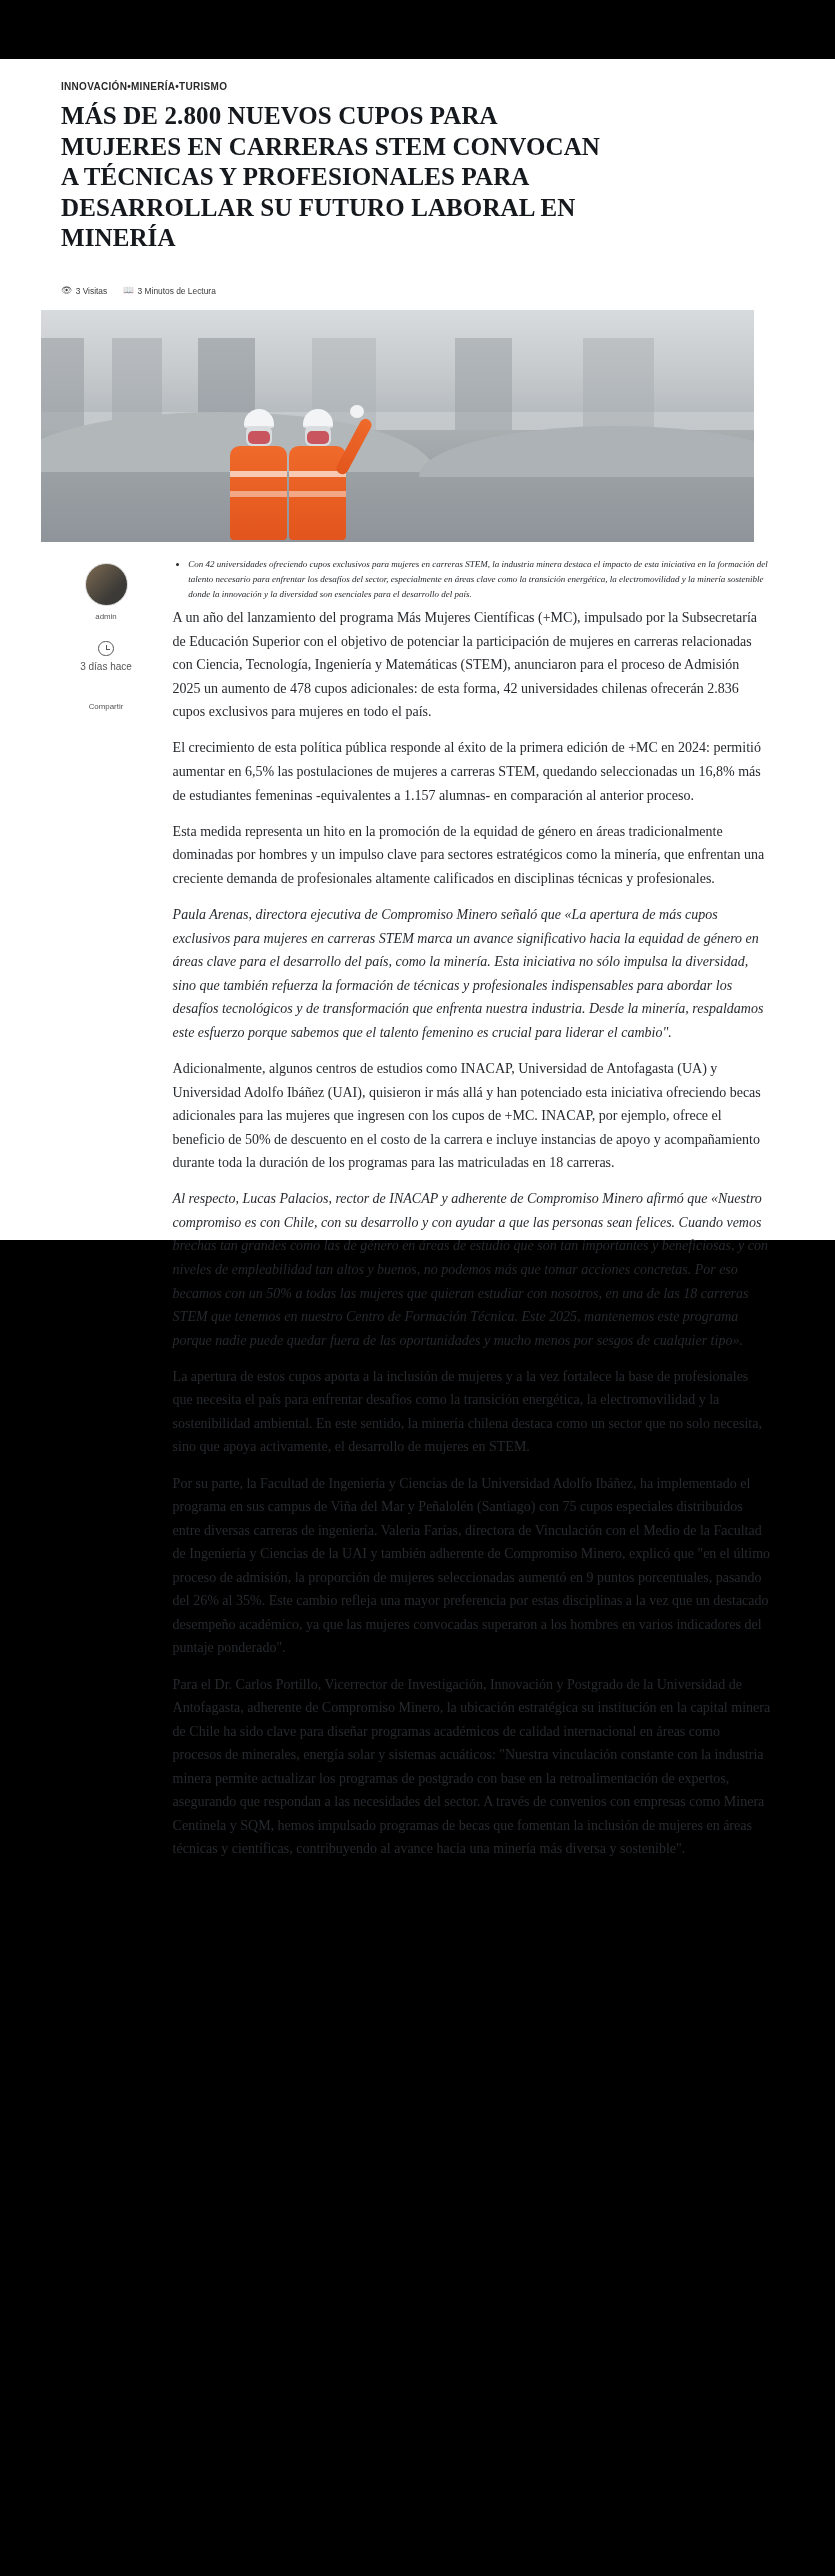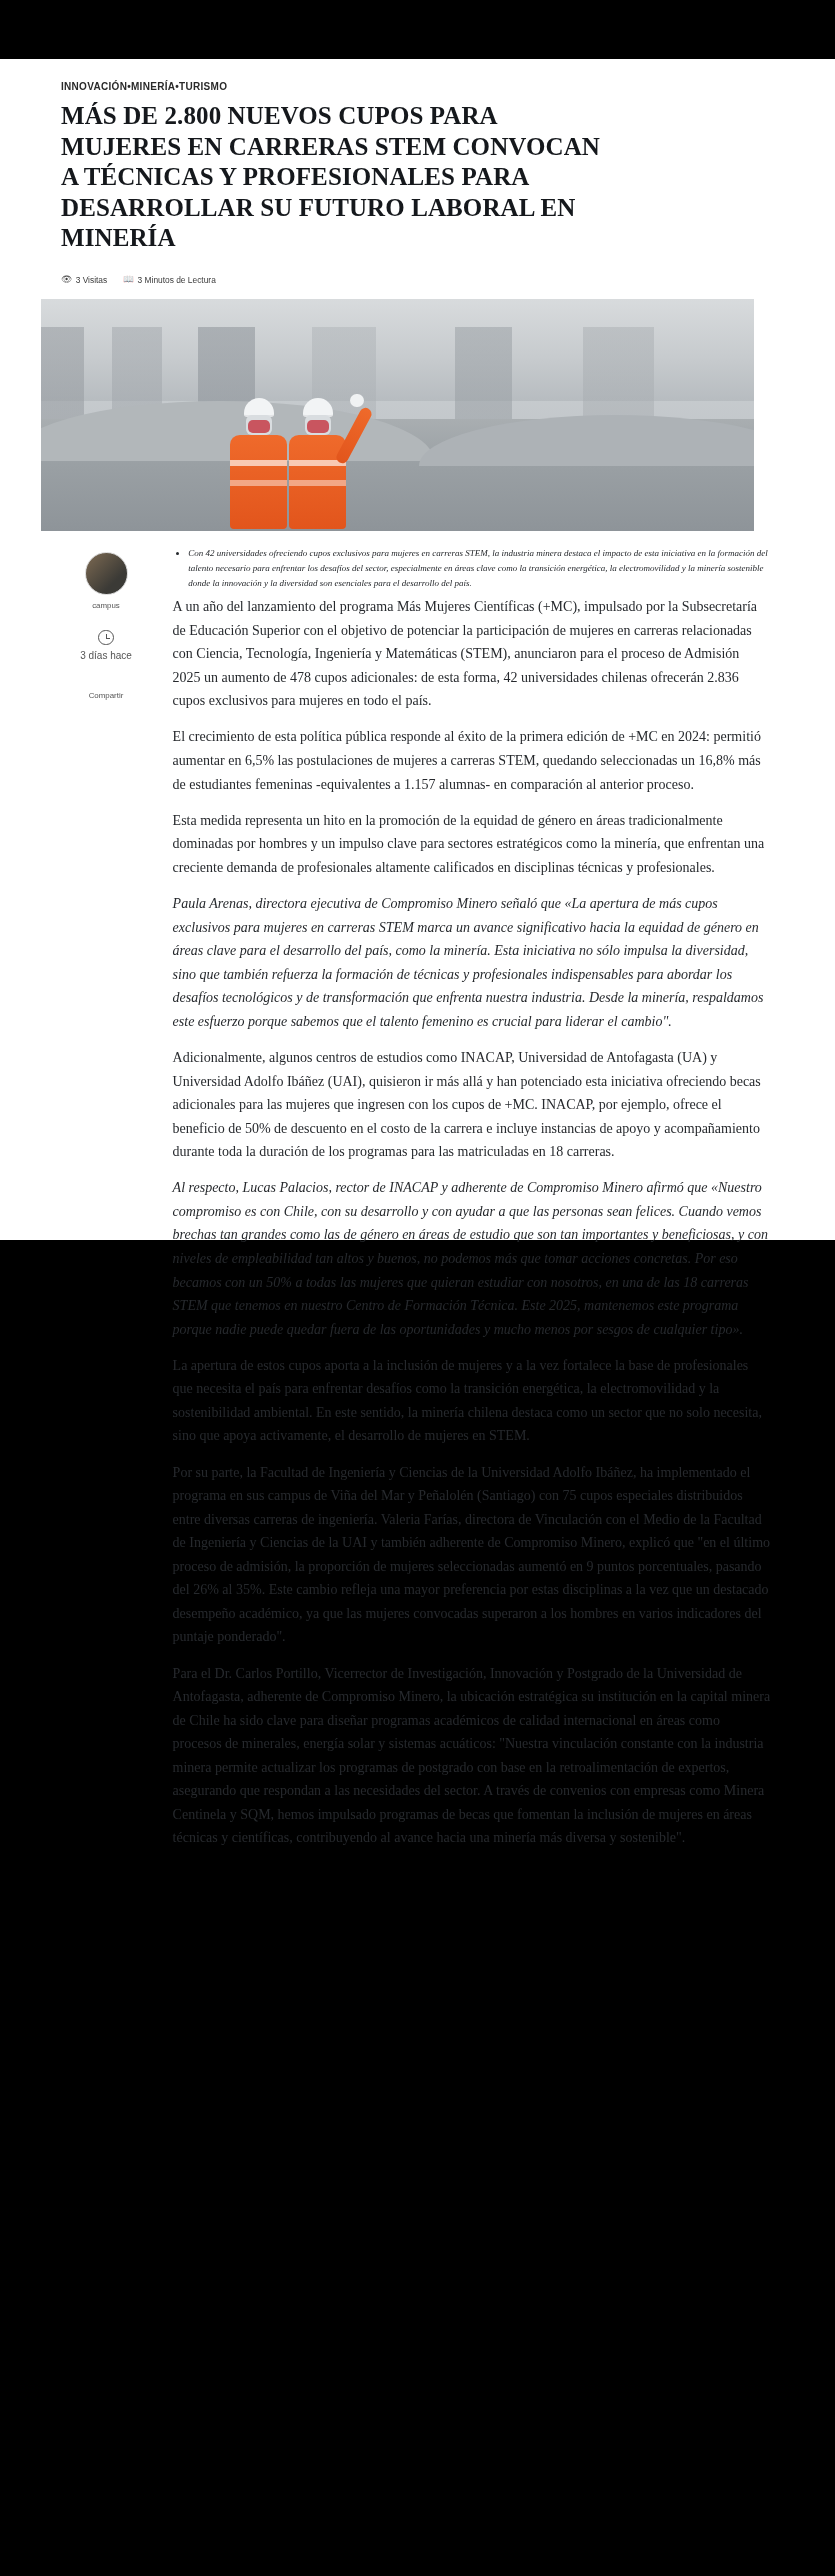--- a/index.html
+++ b/index.html
@@ -39,21 +39,21 @@
     text-transform: uppercase;
     margin: 0 0 9.8px 0;
     font-family: "Liberation Sans", sans-serif;
   }
   h1.title {
     font-family: "Liberation Serif", serif;
     font-size: 25px;
     line-height: 1.22;
     font-weight: 700;
     color: #15181c;
-    margin: 0 0 21px 0;
+    margin: 0 0 32px 0;
     letter-spacing: 0.1px;
     max-width: 550px;
   }
   .meta-row {
     display: flex;
     align-items: center;
     gap: 15.7px;
     font-size: 8.4px;
     color: #3b3b3b;
     margin-bottom: 13.8px;
@@ -309,21 +309,21 @@
             <div class="arm"></div>
             <div class="glove"></div>
           </div>
         </div>
       </div>
     </div>
 
     <div class="content-row">
       <div class="author-col">
         <div class="avatar"></div>
-        <div class="author-name">campus</div>
+        <div class="author-name">admin</div>
         <div class="circle-icon"></div>
         <div class="time-ago">3 días hace</div>
         <div class="share-label">Compartir</div>
       </div>
 
       <div class="body-col">
         <ul class="lead-list">
           <li>Con 42 universidades ofreciendo cupos exclusivos para mujeres en carreras STEM, la industria minera destaca el impacto de esta iniciativa en la formación del talento necesario para enfrentar los desafíos del sector, especialmente en áreas clave como la transición energética, la electromovilidad y la minería sostenible donde la innovación y la diversidad son esenciales para el desarrollo del país.</li>
         </ul>
 

